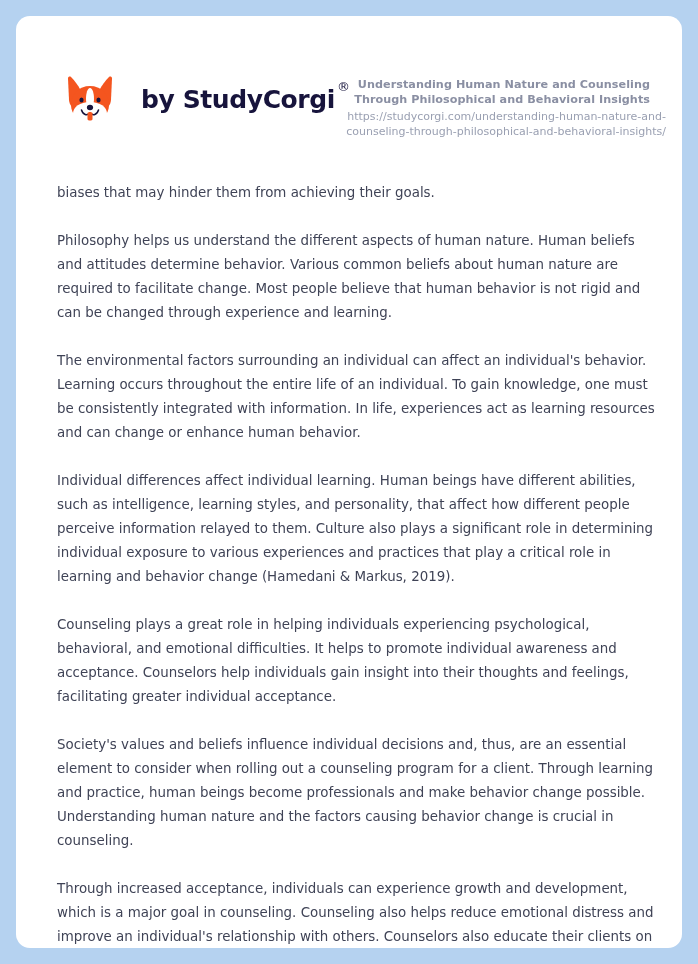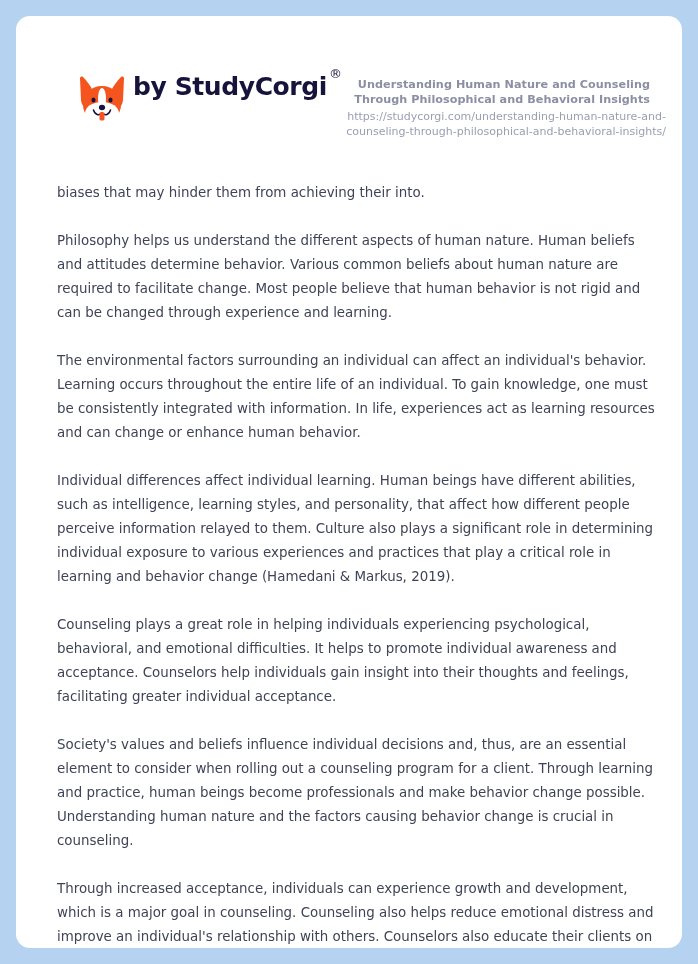--- a/index.html
+++ b/index.html
@@ -28,24 +28,25 @@
   .doc-header {
     position: absolute;
     left: 0;
     top: 0;
     width: 666px;
     height: 142px;
     box-sizing: border-box;
   }
   .brand {
     position: absolute;
-    left: 61px;
+    left: 49px;
     top: 58px;
     display: flex;
-    gap: 6px;
+    align-items: center;
+    gap: 26px;
   }
   .brand-logo {
     width: 50px;
     height: 50px;
     display: block;
     flex: none;
   }
   .brand-wordmark {
     display: flex;
     align-items: flex-start;
@@ -146,21 +147,21 @@
     </div>
 
     <div class="header-meta">
       <p class="doc-title">Understanding Human Nature and Counseling Through Philosophical and Behavioral Insights</p>
       <p class="doc-url">https://studycorgi.com/understanding-human-nature-and-counseling-through-philosophical-and-behavioral-insights/</p>
     </div>
 
   </div>
 
   <div class="doc-body">
-    <p class="doc-paragraph">biases that may hinder them from achieving their into.</p>
+    <p class="doc-paragraph">biases that may hinder them from achieving their goals.</p>
     <p class="doc-paragraph">Philosophy helps us understand the different aspects of human nature. Human beliefs and attitudes determine behavior. Various common beliefs about human nature are required to facilitate change. Most people believe that human behavior is not rigid and can be changed through experience and learning.</p>
     <p class="doc-paragraph">The environmental factors surrounding an individual can affect an individual's behavior. Learning occurs throughout the entire life of an individual. To gain knowledge, one must be consistently integrated with information. In life, experiences act as learning resources and can change or enhance human behavior.</p>
     <p class="doc-paragraph">Individual differences affect individual learning. Human beings have different abilities, such as intelligence, learning styles, and personality, that affect how different people perceive information relayed to them. Culture also plays a significant role in determining individual exposure to various experiences and practices that play a critical role in learning and behavior change (Hamedani &amp; Markus, 2019).</p>
     <p class="doc-paragraph">Counseling plays a great role in helping individuals experiencing psychological, behavioral, and emotional difficulties. It helps to promote individual awareness and acceptance. Counselors help individuals gain insight into their thoughts and feelings, facilitating greater individual acceptance.</p>
     <p class="doc-paragraph">Society's values and beliefs influence individual decisions and, thus, are an essential element to consider when rolling out a counseling program for a client. Through learning and practice, human beings become professionals and make behavior change possible. Understanding human nature and the factors causing behavior change is crucial in counseling.</p>
     <p class="doc-paragraph">Through increased acceptance, individuals can experience growth and development, which is a major goal in counseling. Counseling also helps reduce emotional distress and improve an individual's relationship with others. Counselors also educate their clients on various problem-solving skills and provide support to the clients in times</p>
   </div>
 
 </div>
 

